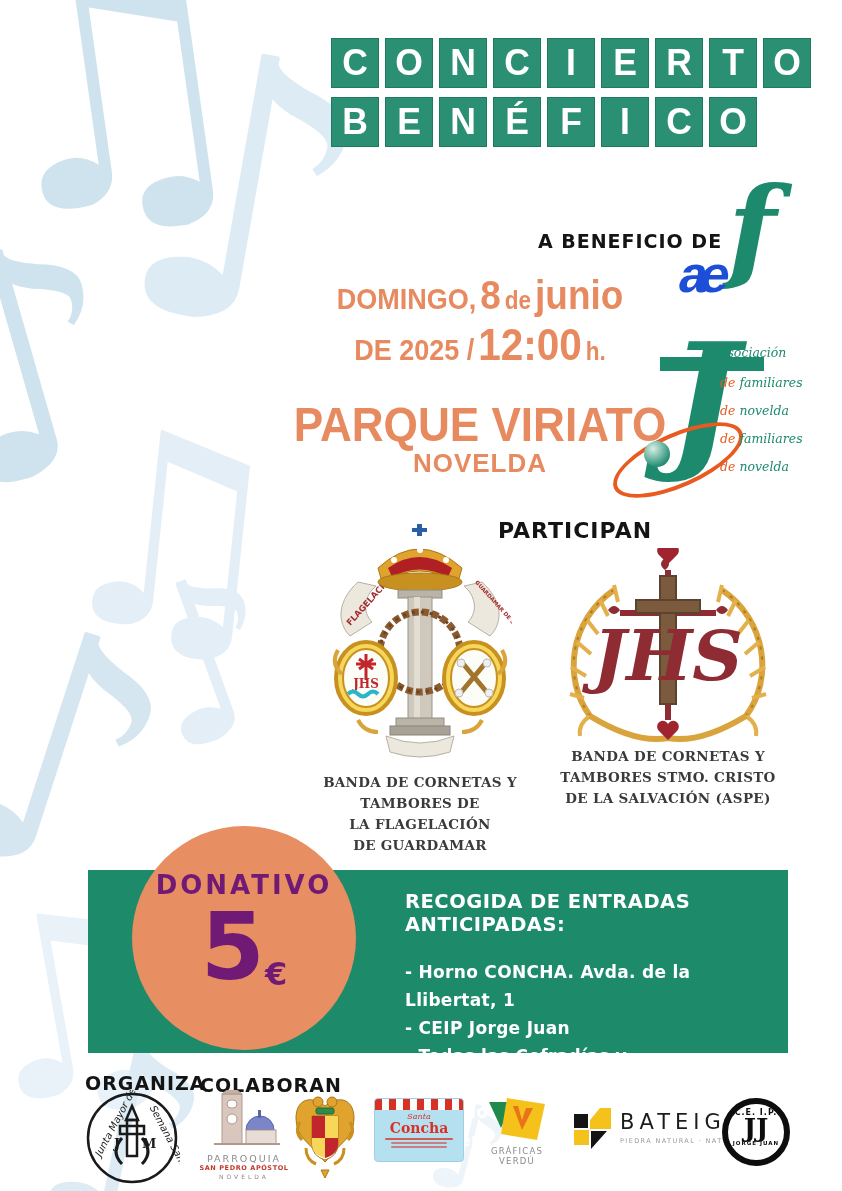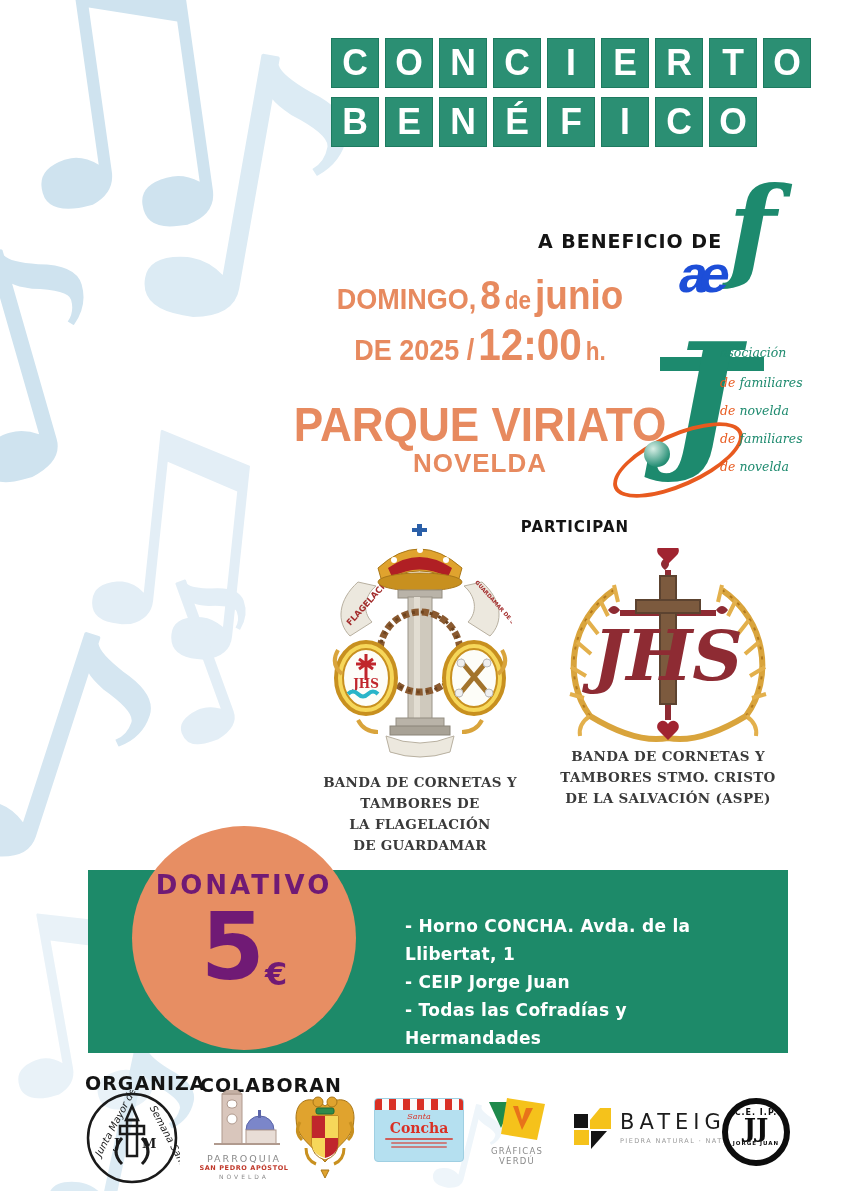--- a/index.html
+++ b/index.html
@@ -37,21 +37,21 @@
   .date-block{position:absolute;left:290px;top:272px;width:380px;text-align:center;z-index:2;
               color:#e78a5f;font-family:"Liberation Sans",sans-serif;font-weight:bold;transform:scaleX(.9);}
   .d-sm{font-size:30px;} .d-lg{font-size:41px;} .d-md{font-size:25px;}
   .d-time{font-size:45px;} .date-l2{margin-top:0px;}
   .venue{position:absolute;left:240px;top:396px;width:480px;text-align:center;font-size:49px;
          font-weight:bold;color:#e78a5f;z-index:2;font-family:"Liberation Sans",sans-serif;transform:scaleX(.9);}
   .city{position:absolute;left:340px;top:448px;width:280px;text-align:center;font-size:26px;
         font-weight:bold;color:#e78a5f;z-index:2;font-family:"Liberation Sans",sans-serif;letter-spacing:1px;}
   
   .participan{position:absolute;left:495px;top:518px;width:160px;text-align:center;z-index:2;
-              font-size:15px;font-weight:bold;color:#141414;letter-spacing:1px;}
+              font-size:22px;font-weight:bold;color:#141414;letter-spacing:1px;}
   
   .emblem{position:absolute;z-index:2;}
   .band-caption{position:absolute;z-index:2;text-align:center;font-family:"DejaVu Serif",serif;
                 font-weight:bold;font-size:13.5px;color:#3a3a3a;line-height:1.55;letter-spacing:.3px;}
   
   .don-circle{position:absolute;left:132px;top:826px;width:224px;height:224px;border-radius:50%;
               background:#e78e63;z-index:3;text-align:center;color:#701a75;}
   .don-label{margin-top:44px;font-size:26px;font-weight:bold;letter-spacing:3px;}
   .don-amount{font-size:92px;font-weight:bold;line-height:1;margin-top:2px;}
   .don-cur{font-size:32px;font-weight:bold;vertical-align:-6px;}
@@ -244,20 +244,21 @@
     <div>LA FLAGELACIÓN</div>
     <div>DE GUARDAMAR</div>
   </div>
   <div class="band-caption" style="left:556px;top:746px;width:224px;">
     <div>BANDA DE CORNETAS Y</div>
     <div>TAMBORES STMO. CRISTO</div>
     <div>DE LA SALVACIÓN (ASPE)</div>
   </div>
 
   <div class="pickup">
+    <div class="pickup-heading">RECOGIDA DE ENTRADAS ANTICIPADAS:</div>
     <div class="pickup-items">
       <div class="pickup-item">- Horno CONCHA. Avda. de la Llibertat, 1</div>
       <div class="pickup-item">- CEIP Jorge Juan</div>
       <div class="pickup-item">- Todas las Cofradías y Hermandades</div>
       <div class="pickup-item">- AFA Novelda. C/ Hermanos Quintero, 8</div>
     </div>
   </div>
 
   <div class="don-circle">
     <div class="don-label">DONATIVO</div>

